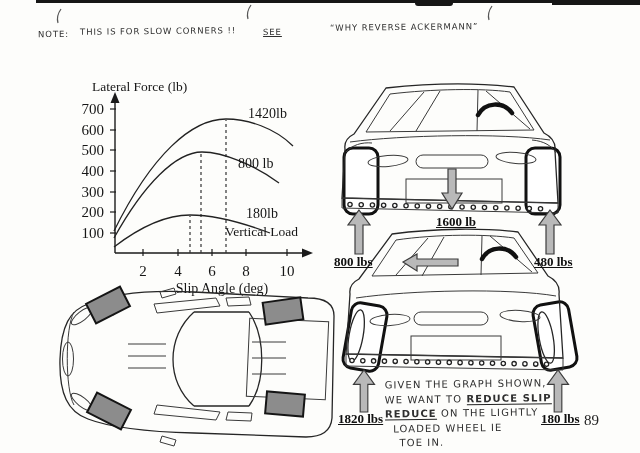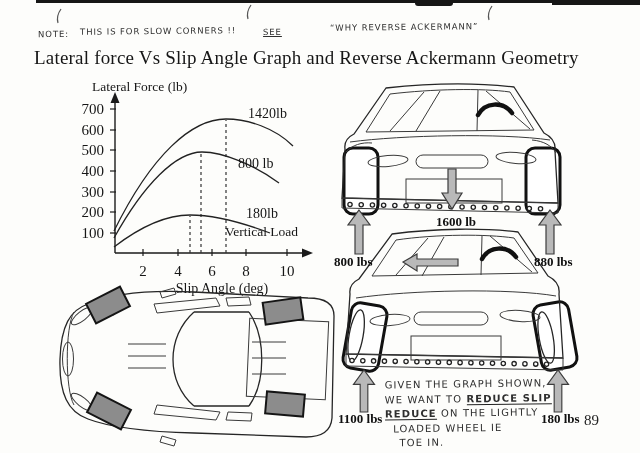--- a/index.html
+++ b/index.html
@@ -7,21 +7,21 @@
         font-family:"Liberation Serif",serif;color:#161616;}
   .abs{position:absolute;}
   
   .scan-bar{position:absolute;background:#161616;}
   
   .hand{font-family:"DejaVu Sans",sans-serif;color:#2e2e2e;}
   .hand-top{font-size:8.5px;letter-spacing:0.9px;transform:rotate(-0.6deg);white-space:nowrap;}
   .hand-note{font-size:10px;letter-spacing:1.1px;line-height:14.5px;transform:rotate(-0.8deg);}
   .hand-u{border-bottom:1.5px solid #222;font-weight:bold;}
   .title{font-size:19px;letter-spacing:0.2px;white-space:nowrap;}
-  .lbl{font-weight:bold;font-size:13px;white-space:nowrap;color:#101010;}
+  .lbl{font-weight:bold;font-size:13px;white-space:nowrap;color:#101010;text-decoration:underline;}
   .pagenum{font-size:15px;color:#222;}
   svg{display:block;}
   svg text{font-family:"Liberation Serif",serif;fill:#161616;}
   .curveline{fill:none;stroke:#222;stroke-width:1.3;}
   .axisline{stroke:#1a1a1a;stroke-width:1.4;}
   .tick{stroke:#1a1a1a;stroke-width:1.2;}
   .dashv{stroke:#333;stroke-width:1.2;stroke-dasharray:3 3;fill:none;}
   .carline{fill:none;stroke:#262626;stroke-width:1.3;}
   .carline-thin{fill:none;stroke:#3a3a3a;stroke-width:1;}
   .tire{fill:#ffffff;stroke:#111;stroke-width:3;}
@@ -46,21 +46,20 @@
     </svg>
   <svg class="abs" style="left:485px;top:5px;" width="10" height="16">
       <path class="penmark" d="M7,1 Q2,8 4,15"></path>
     </svg>
 
   <span class="abs hand hand-top" style="left:38px;top:29px;">NOTE:</span>
   <span class="abs hand hand-top" style="left:80px;top:26px;">THIS IS FOR SLOW CORNERS !!</span>
   <span class="abs hand hand-top" style="left:263px;top:27px;text-decoration:underline;">SEE</span>
   <span class="abs hand hand-top" style="left:330px;top:22px;">“WHY REVERSE ACKERMANN”</span>
 
-  <div class="abs title" style="left:34px;top:47px;">Lateral force Vs Slip Angle Graph and Reverse Ackermann Geometry</div>
 
   <svg class="abs" style="left:56px;top:76px;" width="260" height="228" viewBox="0 0 260 228">
     <text x="36" y="15" font-size="13.5">Lateral Force (lb)</text>
 
     <line class="axisline" x1="59" y1="25" x2="59" y2="177"></line>
     <polygon points="59,16 54.5,27 63.5,27" fill="#1a1a1a"></polygon>
     <line class="axisline" x1="59" y1="177" x2="250" y2="177"></line>
     <polygon points="257,177 246,172.5 246,181.5" fill="#1a1a1a"></polygon>
 
     <line class="tick" x1="54" y1="33" x2="60" y2="33"></line>
@@ -201,22 +200,22 @@
     </svg>
   <svg class="abs" style="left:352px;top:369px;" width="24" height="44" viewBox="0 0 24 46">
       <polygon class="arrowpoly" points="12,1 23,16 16,16 16,45 8,45 8,16 1,16"></polygon>
     </svg>
   <svg class="abs" style="left:546px;top:369px;" width="24" height="44" viewBox="0 0 24 46">
       <polygon class="arrowpoly" points="12,1 23,16 16,16 16,45 8,45 8,16 1,16"></polygon>
     </svg>
 
   <div class="abs lbl" style="left:436px;top:214px;">1600 lb</div>
   <div class="abs lbl" style="left:334px;top:254px;text-align:center;">800 lbs</div>
-  <div class="abs lbl" style="left:534px;top:254px;">880 lbs</div>
-  <div class="abs lbl" style="left:338px;top:411px;">1100 lbs</div>
+  <div class="abs lbl" style="left:534px;top:254px;">480 lbs</div>
+  <div class="abs lbl" style="left:338px;top:411px;">1820 lbs</div>
   <div class="abs lbl" style="left:541px;top:411px;text-align:center;">180 lbs</div>
   <div class="abs pagenum" style="left:584px;top:412px;">89</div>
 
   <div class="abs hand hand-note" style="left:385px;top:377px;width:215px;">
     <div>GIVEN THE GRAPH SHOWN,</div>
     <div><span>WE WANT TO </span><span class="hand-u">REDUCE SLIP</span></div>
     <div><span class="hand-u">REDUCE</span><span> ON THE LIGHTLY</span></div>
     <div style="padding-left:8px;">LOADED WHEEL IE</div>
     <div style="padding-left:14px;">TOE IN.</div>
   </div>

